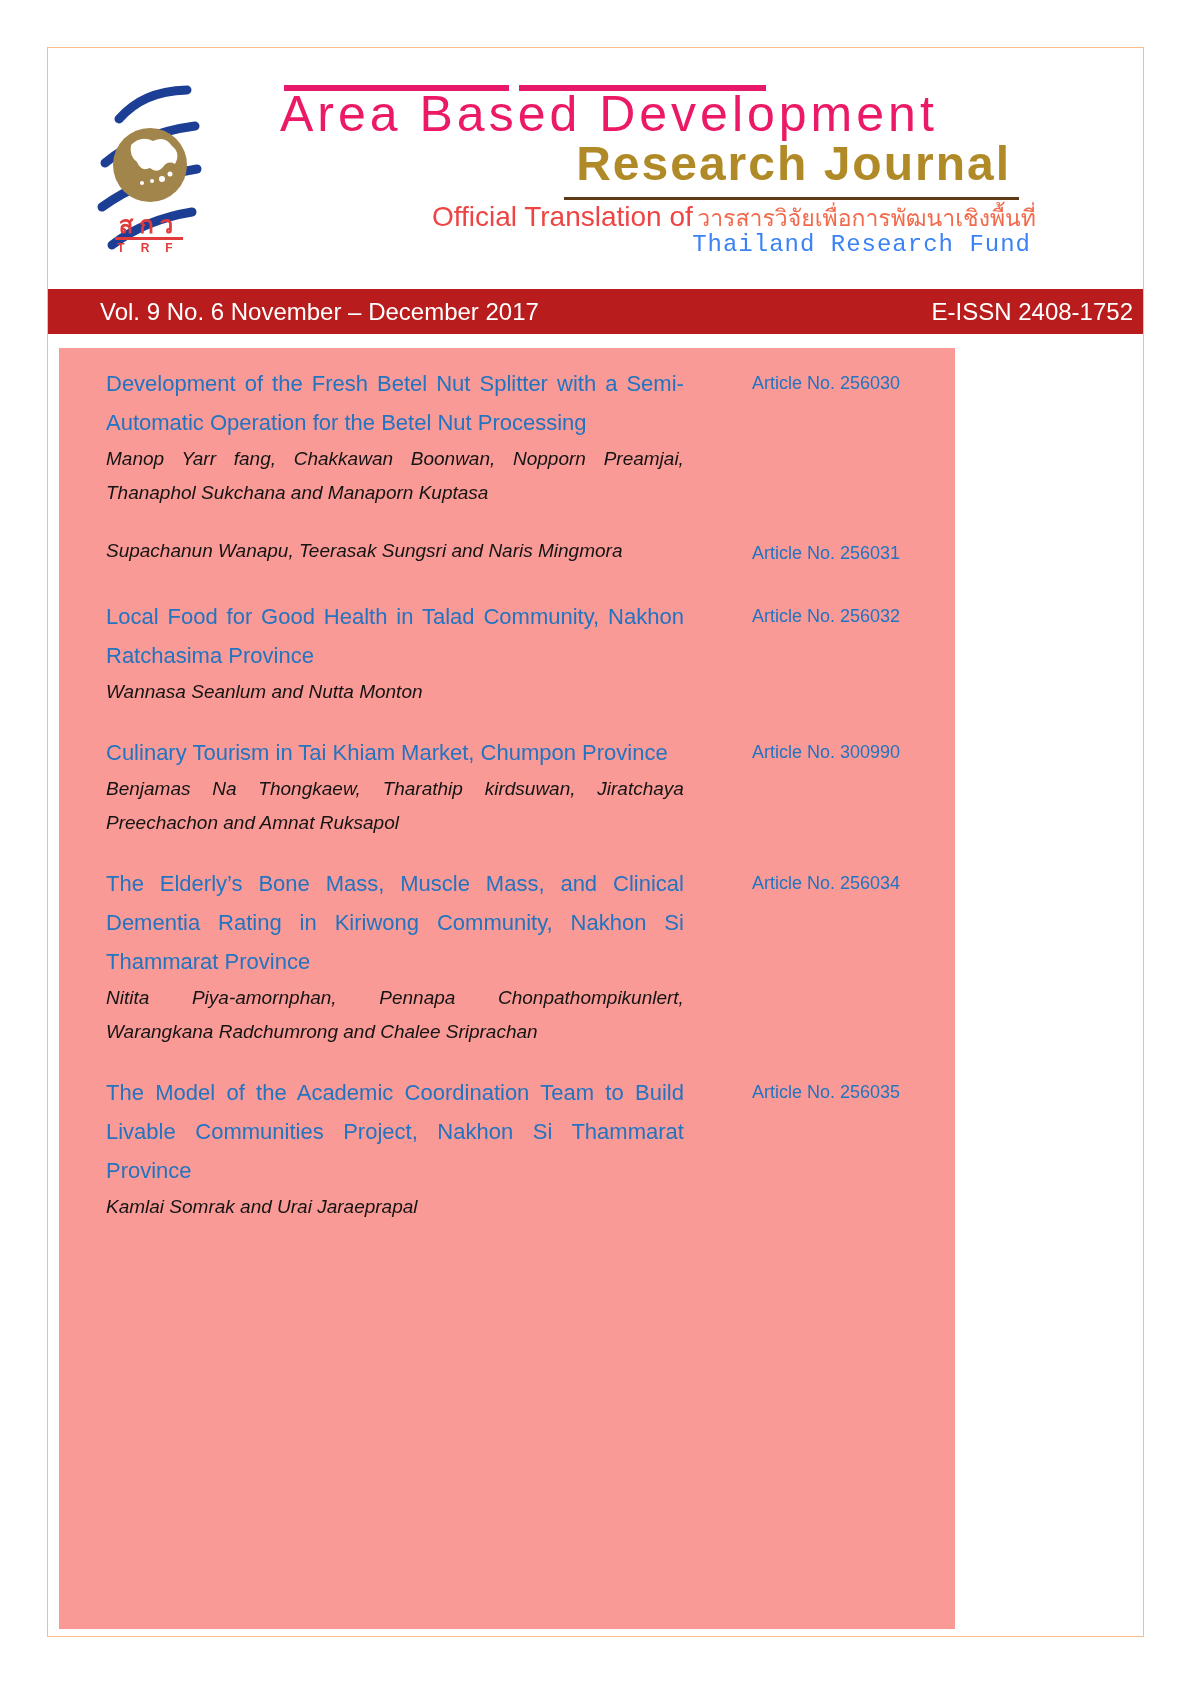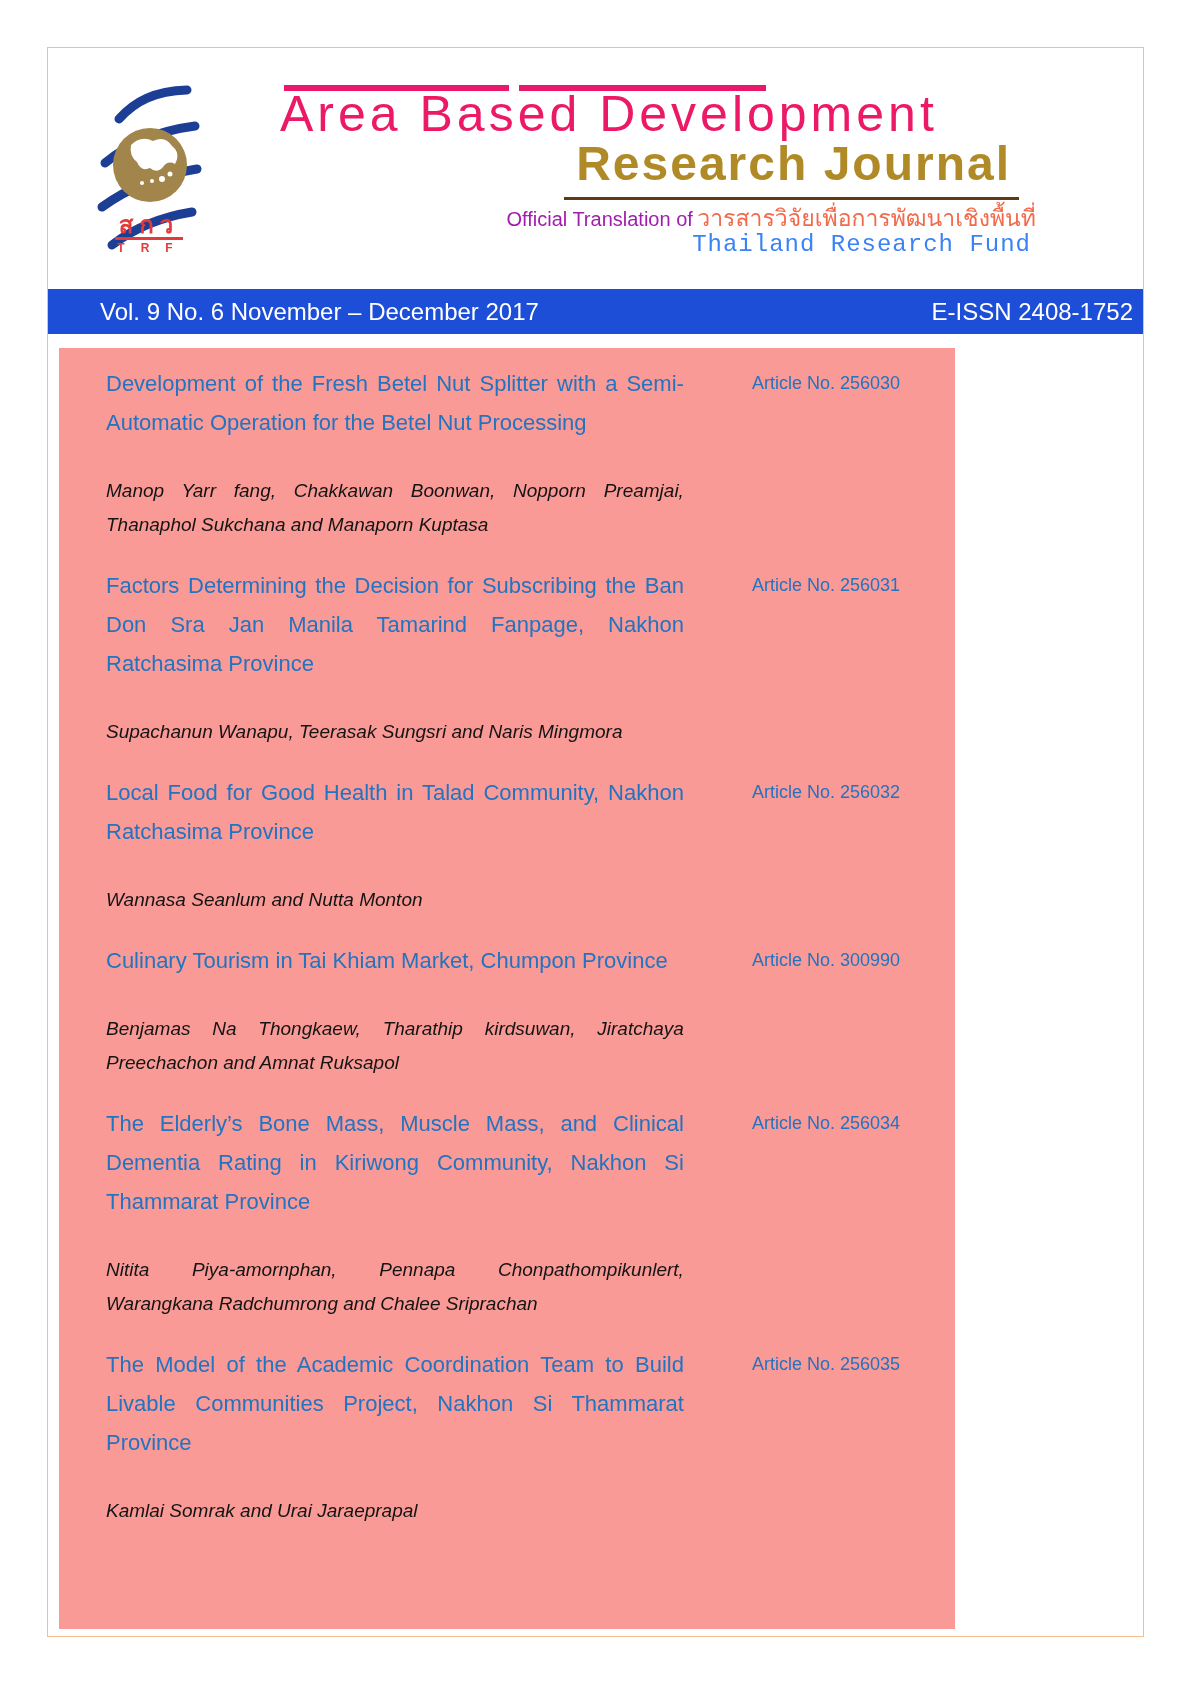--- a/index.html
+++ b/index.html
@@ -32,32 +32,32 @@
     font-size:48px;line-height:1.15;font-weight:bold;
     color:#b18a28;letter-spacing:2px;white-space:nowrap;
   }
   .title-rule{
     position:absolute;top:149px;left:516px;width:455px;height:3px;
     background:#5e3a17;
   }
   .translation{
     position:absolute;top:152px;right:107px;white-space:nowrap;
   }
-  .translation .prefix{font-size:20px;color:#a21caf;}
+  .translation .prefix{font-size:28px;color:#ef4444;}
   .translation .thai{font-size:23px;color:#f26a4b;}
   .publisher{
     position:absolute;top:183px;right:112px;
     font-family:"Liberation Mono","DejaVu Sans Mono",monospace;
     font-weight:normal;font-size:24px;color:#3b82f6;letter-spacing:1px;
     white-space:nowrap;
   }
   
   .issue-bar{
     position:absolute;top:241px;left:0;width:100%;height:45px;
-    background:#1d4ed8;color:#ffffff;
+    background:#b91c1c;color:#ffffff;
     display:flex;justify-content:space-between;align-items:center;
     padding:0 10px 0 52px;box-sizing:border-box;
     font-size:24px;
   }
   
   .panel{
     position:absolute;top:300px;left:11px;
     width:896px;height:1281px;
     background:#fa9a96;
     padding:16px 55px 0 47px;
@@ -65,21 +65,21 @@
     overflow:hidden;
   }
   .entry{display:flex;align-items:flex-start;margin-bottom:24px;}
   .entry-main{width:672px;}
   .entry-title{
     font-size:22px;line-height:39px;color:#2273c0;
     text-align:justify;
   }
   .entry-authors{
     font-size:19px;line-height:34px;color:#141414;
-    font-style:italic;text-align:justify;margin-top:32px;
+    font-style:italic;text-align:justify;
   }
   .entry-no{
     margin-left:68px;font-size:18px;line-height:39px;
     color:#2273c0;white-space:nowrap;flex-shrink:0;
   }
 </style>
 </head>
 <body>
 
 <div class="frame">
@@ -127,21 +127,20 @@
     <article class="entry">
       <div class="entry-main">
         <div class="entry-title">Development of the Fresh Betel Nut Splitter with a Semi-Automatic Operation for the Betel Nut Processing</div>
         <div class="entry-authors">Manop Yarr fang, Chakkawan Boonwan, Nopporn Preamjai, Thanaphol Sukchana and Manaporn Kuptasa</div>
       </div>
       <div class="entry-no">Article No. 256030</div>
     </article>
 
     <article class="entry">
       <div class="entry-main">
-        <div class="entry-title">Factors Determining the Decision for Subscribing the Ban Don Sra Jan Manila Tamarind Fanpage, Nakhon Ratchasima Province</div>
         <div class="entry-authors">Supachanun Wanapu, Teerasak Sungsri and Naris Mingmora</div>
       </div>
       <div class="entry-no">Article No. 256031</div>
     </article>
 
     <article class="entry">
       <div class="entry-main">
         <div class="entry-title">Local Food for Good Health in Talad Community, Nakhon Ratchasima Province</div>
         <div class="entry-authors">Wannasa Seanlum and Nutta Monton</div>
       </div>

